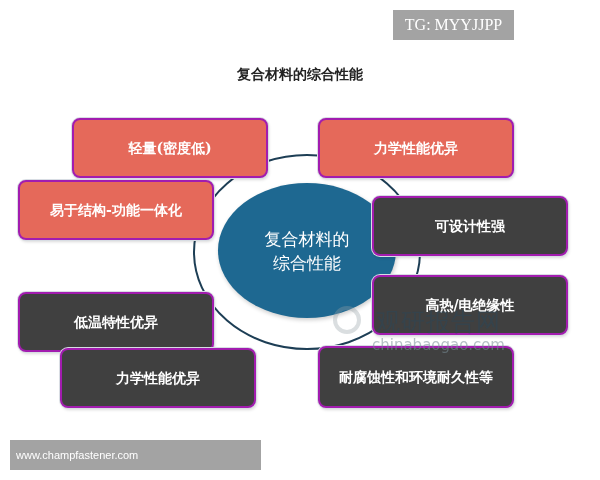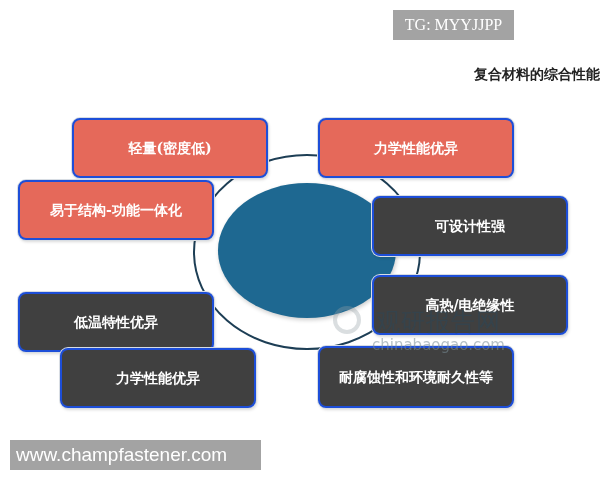--- a/index.html
+++ b/index.html
@@ -7,29 +7,29 @@
     width: 600px; height: 480px; background: #ffffff; position: relative; overflow: hidden;
     font-family: "DejaVu Serif", "Liberation Serif", serif;
   }
   .tg-badge {
     position: absolute; left: 393px; top: 10px; width: 121px; height: 30px;
     background: #a3a3a3; color: #ffffff;
     font-family: Liberation Serif, serif; font-size: 16px;
     line-height: 30px; text-align: center;
   }
   .title {
-    position: absolute; left: 0; width: 600px; top: 66px; text-align: right;
+    position: absolute; left: 0; width: 600px; top: 66px; text-align: center;
     font-size: 14px; font-weight: bold; color: #222;
   }
   svg.lines { position: absolute; left: 0; top: 0; }
   .box {
     position: absolute; border-radius: 8px; color: #ffffff;
     display: flex; align-items: center; justify-content: center; text-align: center;
     font-size: 14px; font-weight: bold; line-height: 19px;
-    border: 2px solid #1d4ed8;
+    border: 2px solid #a21caf;
     box-shadow: 0 0 0 1px #d8dde3, 1px 2px 3px rgba(0,0,0,0.15);
     box-sizing: border-box;
   }
   .box.red { background: #e5695a; }
   .box.blue { background: #404040; }
   .center {
     position: absolute; left: 218px; top: 183px; width: 178px; height: 135px;
     border-radius: 50%; background: #1e6891;
     display: flex; align-items: center; justify-content: center; flex-direction: column;
     color: #ffffff; font-family: "DejaVu Sans", "Liberation Sans", sans-serif; font-size: 17px; line-height: 24px;
@@ -43,36 +43,38 @@
     position: absolute; left: 372px; top: 336px; font-family: "DejaVu Sans", sans-serif;
     font-size: 15px; color: rgba(120,140,150,0.55);
   }
   .watermark-logo {
     position: absolute; left: 333px; top: 306px; width: 28px; height: 28px; border-radius: 50%;
     border: 4px solid rgba(150,160,165,0.35); box-sizing: border-box;
   }
   .url-badge {
     position: absolute; left: 10px; top: 440px; width: 251px; height: 30px;
     background: #a3a3a3; color: #ffffff;
-    font-family: "Liberation Sans", "DejaVu Sans", sans-serif; font-size: 19px; line-height: 30px;
+    font-family: "Liberation Sans", "DejaVu Sans", sans-serif; font-size: 11px; line-height: 30px;
     padding-left: 6px; box-sizing: border-box;
   }
 </style>
 </head>
 <body>
 
 <div class="tg-badge">TG: MYYJJPP</div>
 
 <div class="title">复合材料的综合性能</div>
 
 <svg class="lines" width="600" height="480">
   <ellipse cx="307" cy="252" rx="113" ry="97" fill="none" stroke="#1d3e55" stroke-width="2"></ellipse>
 </svg>
 
 <div class="center">
+  <span>复合材料的</span>
+  <span>综合性能</span>
 </div>
 
 <div class="box red" style="left:72px; top:118px; width:196px; height:60px;">轻量(密度低)</div>
 <div class="box red" style="left:318px; top:118px; width:196px; height:60px;">力学性能优异</div>
 <div class="box red" style="left:18px; top:180px; width:196px; height:60px;">易于结构-功能一体化</div>
 <div class="box blue" style="left:372px; top:196px; width:196px; height:60px;">可设计性强</div>
 <div class="box blue" style="left:18px; top:292px; width:196px; height:60px;">低温特性优异</div>
 <div class="box blue" style="left:372px; top:275px; width:196px; height:60px;">高热/电绝缘性</div>
 <div class="box blue" style="left:60px; top:348px; width:196px; height:60px;">力学性能优异</div>
 <div class="box blue" style="left:318px; top:346px; width:196px; height:62px; padding:0 10px;text-align:center;">耐腐蚀性和环境耐久性等</div>

